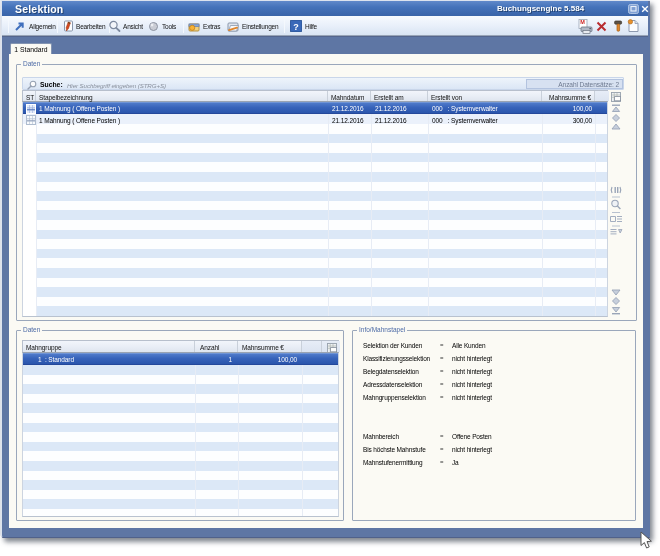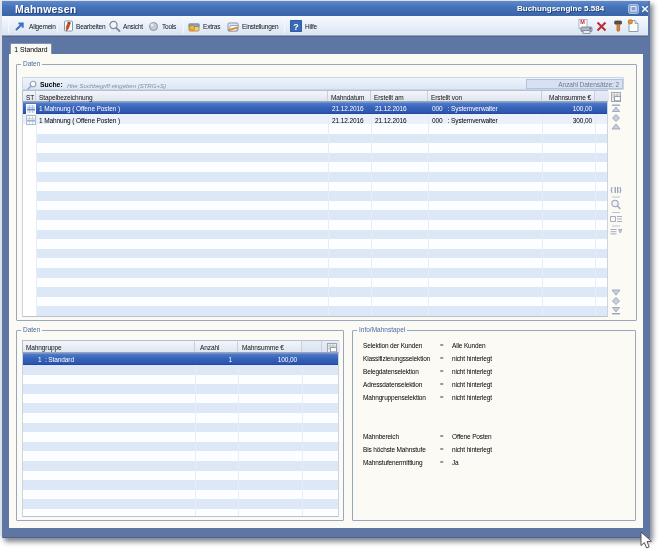--- a/index.html
+++ b/index.html
@@ -5,21 +5,21 @@
 html,body { width:660px; height:556px; background:#fff; overflow:hidden; }
 body { font-family:"Liberation Sans",sans-serif; font-size:6.5px; color:#1a1a1a; position:relative; }
 .abs { position:absolute; }
 #win { left:1px; top:0; width:649px; height:538px; background:#5e76a4; border-radius:0 0 3px 3px;
   box-shadow: 3px 4px 5px rgba(100,106,118,.8), -1px -1px 0 #e7eaf1; border-top:1px solid #dce3ee; border-left:1px solid #dce3ee; }
 #win::after { content:""; position:absolute; left:0; right:0; bottom:0; height:1px; background:#50618a; border-radius:0 0 3px 3px; }
 #titlebar { left:2px; top:1px; width:646px; height:15px;
   background:linear-gradient(180deg,#6089ca 0%,#4573ba 40%,#3c67ad 85%,#3a64a8 100%); }
 #titlebar .t1 { left:13px; top:2px; font-weight:bold; font-size:10.5px; color:#fff; letter-spacing:.2px;
   text-shadow:1px 1px 0 #224272; }
-#titlebar .t2 { left:515px; top:3px; font-weight:bold; font-size:8px; color:#fff; text-shadow:1px 1px 0 #224272; }
+#titlebar .t2 { left:495px; top:3px; font-weight:bold; font-size:8px; color:#fff; text-shadow:1px 1px 0 #224272; }
 #toolbar { left:2px; top:16px; width:646px; height:20px;
   background:linear-gradient(180deg,#f7fafe 0%,#e9f0fa 50%,#d9e4f3 100%); border-bottom:1px solid #98a4b6; box-shadow:0 1px 0 #54658d; }
 .tbtxt { top:7px; font-size:6.5px; letter-spacing:-.2px; color:#111; }
 .tbsep { top:2px; width:1px; height:15px; background:#bfcadd; border-right:1px solid #f4f8fd; }
 #tab { left:10px; top:43px; width:42px; height:11px; background:#fbfaf4; border:1px solid #8394b1; border-bottom:none;
   border-radius:2px 2px 0 0; font-size:6.8px; text-align:center; line-height:11px; color:#000; }
 #page { left:9px; top:54px; width:634px; height:474px; background:#fbfaf4; }
 .group { border:1px solid #9aa7bb; border-radius:1px; }
 .glabel { font-size:6.5px; color:#4d6ba6; background:#fbfaf4; padding:0 2px; height:8px; line-height:8px; }
 #searchbar { left:22px; top:77px; width:602px; height:13px; border:1px solid #c9d6ea; border-radius:1px;
@@ -38,21 +38,21 @@
   border-top:1px solid #6f94d6; border-bottom:1px solid #24489b; color:#fff; }
 .row1 { left:0; right:0; height:10px; background:#ebf1fb; color:#000; }
 .cell { top:2.5px; font-size:6.5px; letter-spacing:-.1px; white-space:pre; }
 #cursor { left:639px; top:531px; }
 .il { height:13px; font-size:6.5px; letter-spacing:-.15px; color:#000; }
 .il .lb { left:11px; top:3px; } .il .eq { left:88px; top:3px; font-size:6px; color:#333; } .il .vl { left:100px; top:3px; }
 </style></head>
 <body>
 <div class="abs" id="win"></div>
 <div class="abs" id="titlebar">
-  <span class="abs t1">Mahnwesen</span>
+  <span class="abs t1">Selektion</span>
   <span class="abs t2">Buchungsengine 5.584</span>
   <svg class="abs" style="left:626px;top:3px" width="11" height="10" viewBox="0 0 11 10">
     <rect x="0.5" y="0.5" width="10" height="9" rx="1.8" fill="#7e9ed2" stroke="#b5c9e6" stroke-width=".9"></rect>
     <rect x="3" y="2.5" width="5" height="4.5" fill="none" stroke="#e9f0fa" stroke-width="1.1"></rect>
   </svg>
   <svg class="abs" style="left:639px;top:4px" width="8" height="8" viewBox="0 0 8 8">
     <path d="M1.2 1.2 L6.8 6.8 M6.8 1.2 L1.2 6.8" stroke="#fff" stroke-width="1.4"></path>
   </svg>
 </div>
 <div class="abs" id="toolbar">

